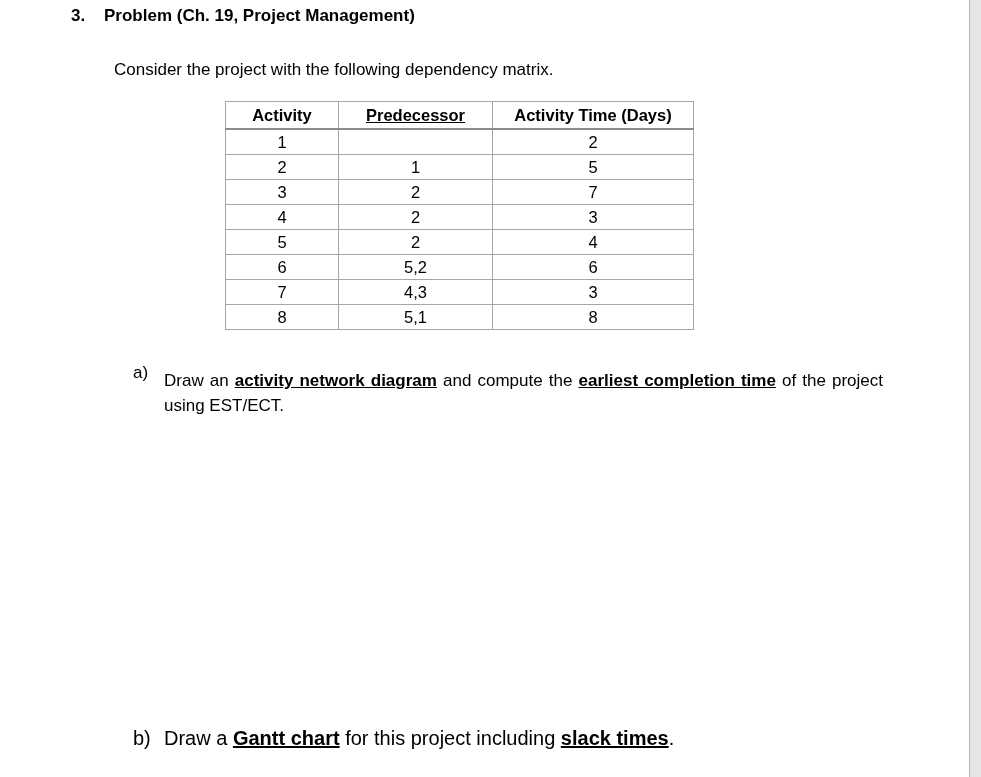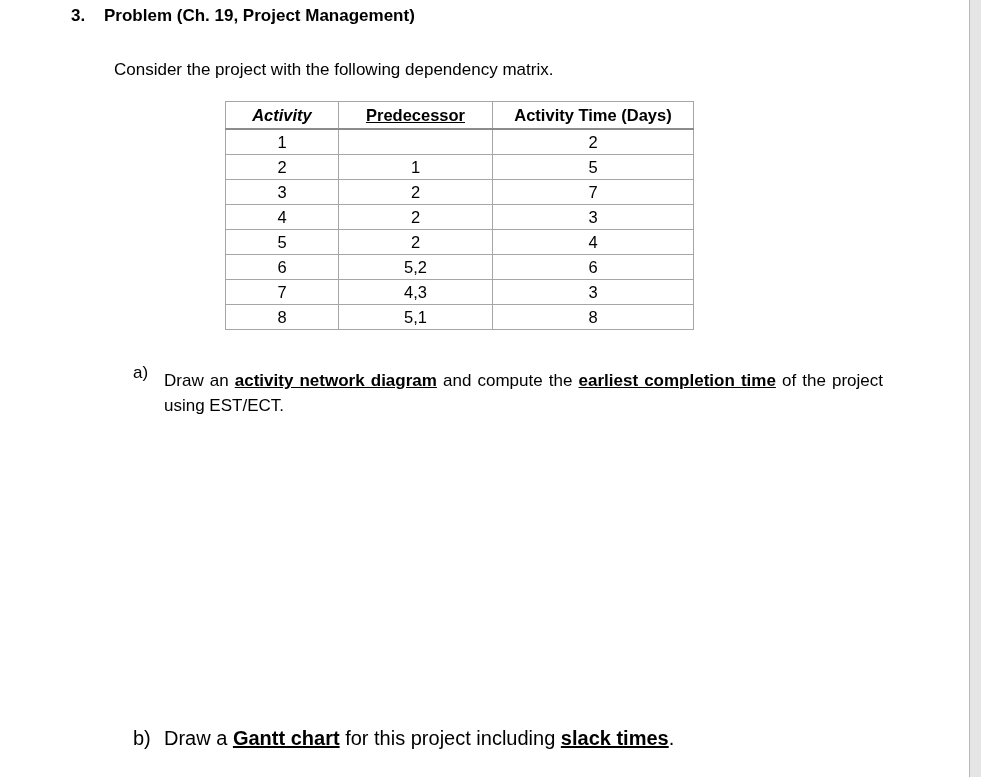--- a/index.html
+++ b/index.html
@@ -13,21 +13,21 @@
   .heading .num { display:inline-block; width:33px; }
   .intro { position:absolute; left:114px; top:60px; font-size:17px; white-space:nowrap; }
   table.dep {
     position:absolute; left:225px; top:101px; border-collapse:collapse;
     font-size:16.5px;
   }
   table.dep th, table.dep td {
     border:1px solid #a6a6a6; text-align:center; padding:0; height:24px;
   }
   table.dep th { font-weight:bold; height:26px; border-top:1px solid #a6a6a6; border-bottom:2px solid #8c8c8c; }
-  .c1 { width:112px;font-style:italic; } .c2 { width:153px;text-decoration:underline; } .c3 { width:200px;margin-left:48px; }
+  .c1 { width:112px; } .c2 { width:153px;text-decoration:underline; } .c3 { width:200px;margin-left:48px; }
   .qa { position:absolute; left:133px; top:360px; width:750px; font-size:17px; line-height:25px; }
   .qa .lbl { position:absolute; left:0; top:0; }
   .qa .txt { margin-left:31px; text-align:justify; text-align-last:left;margin-top:8px; }
   .qb { position:absolute; left:133px; top:727px; font-size:20px; white-space:nowrap; }
   .qb .lbl { display:inline-block; width:31px; }
   b.u { font-weight:bold; text-decoration:underline; }
 </style>
 </head>
 <body>
 

